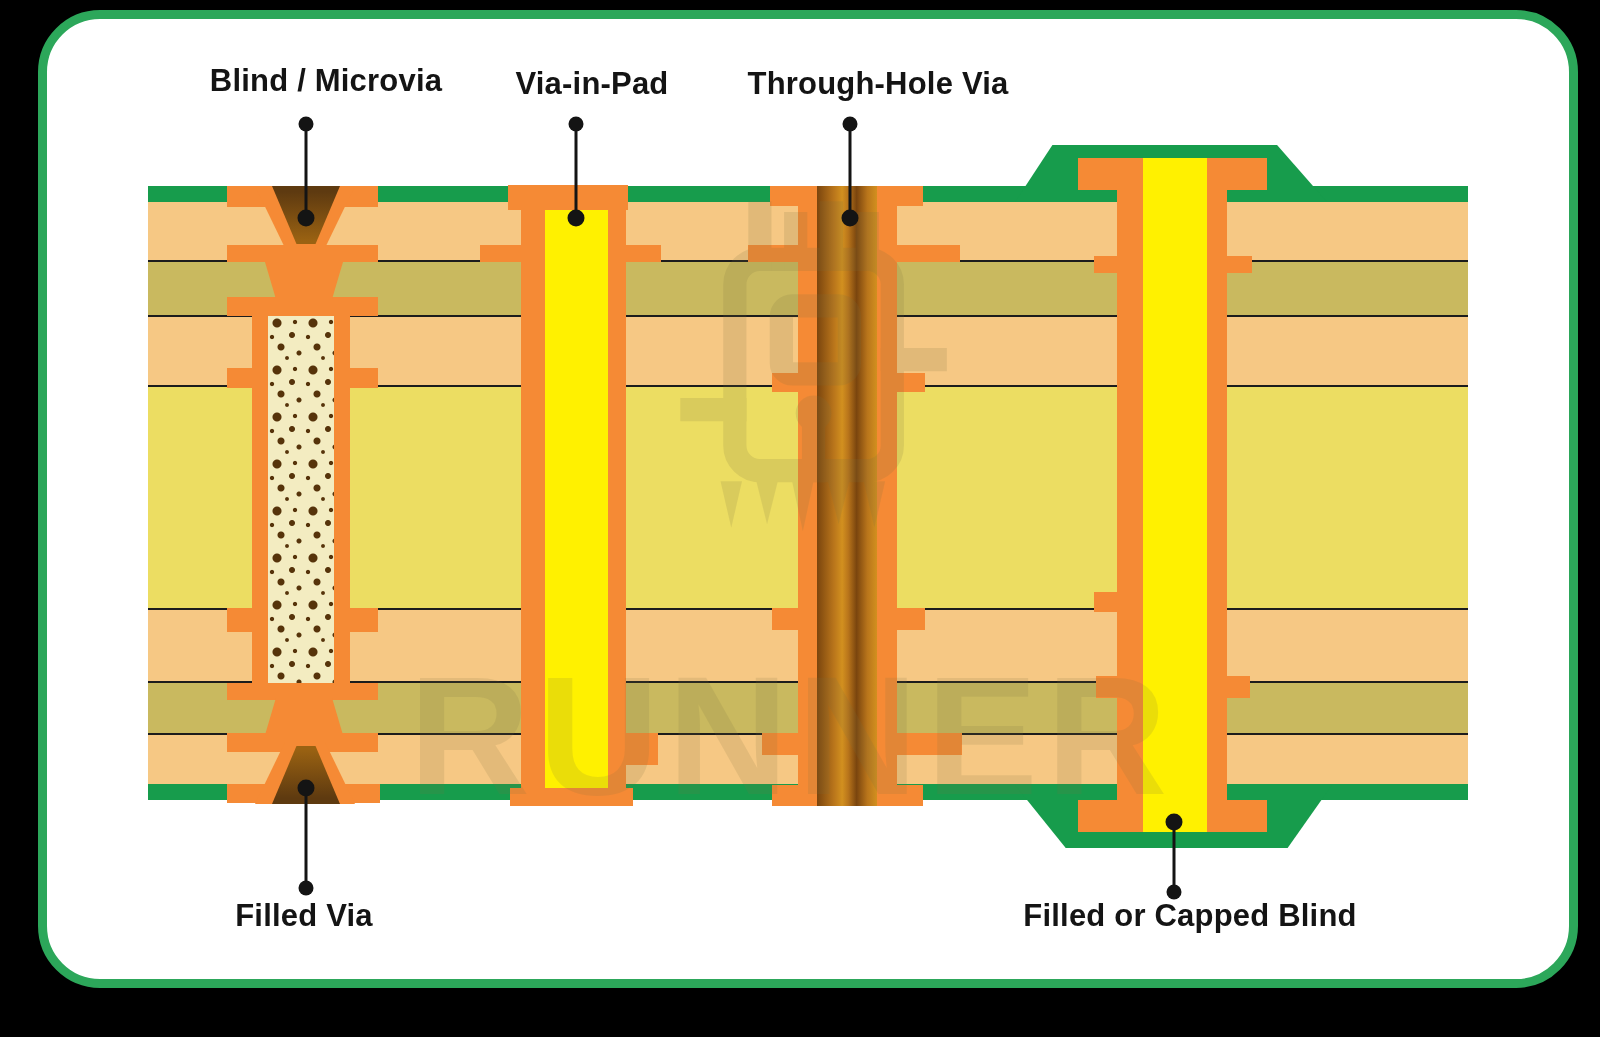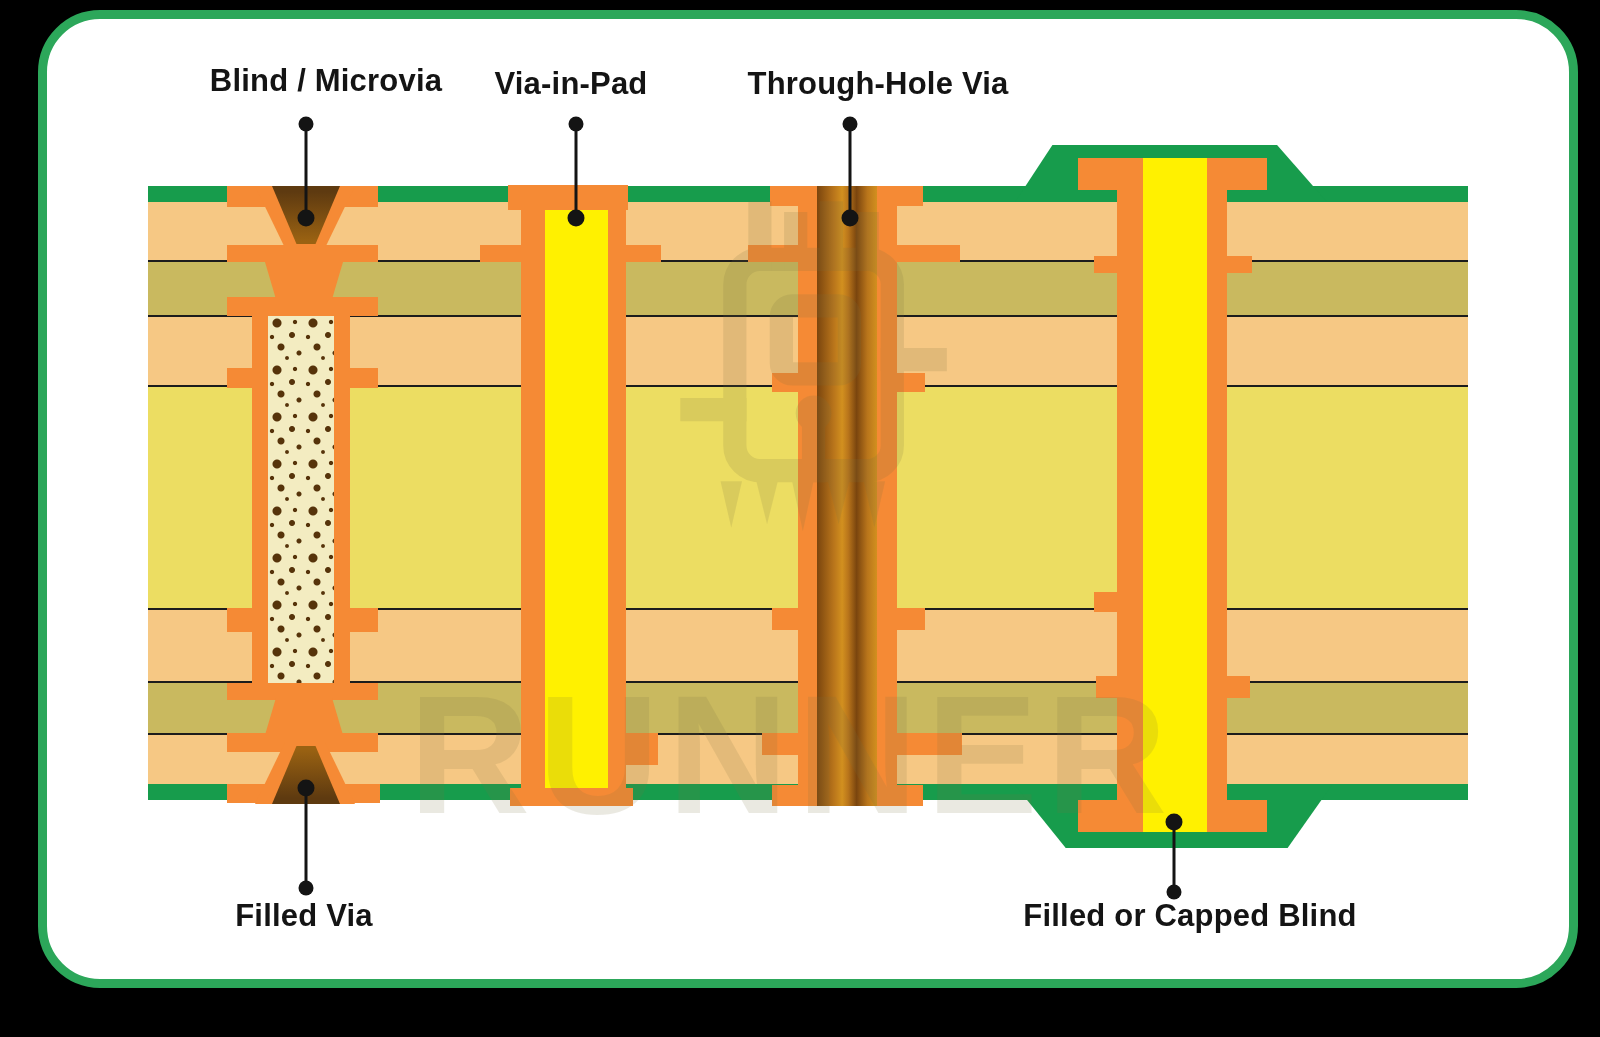--- a/index.html
+++ b/index.html
@@ -34,21 +34,21 @@
   .callout-label{position:absolute;transform:translateX(-50%);white-space:nowrap;
     color:var(--label);font-size:31px;font-weight:700;letter-spacing:.2px;}
   .dot{position:absolute;background:var(--label);border-radius:50%;transform:translate(-50%,-50%);}
   .dot-sm{width:15px;height:15px;}
   .dot-lg{width:17px;height:17px;}
   .cline{position:absolute;width:3px;transform:translateX(-50%);background:var(--label);}
   
   .wm{color:var(--wm);pointer-events:none;}
   .wm-text{position:absolute;transform:translateX(-50%);font-weight:700;white-space:nowrap;}
   .wm-pcb{font-size:168px;letter-spacing:14px;opacity:.17;}
-  .wm-runner{font-size:168px;letter-spacing:8px;opacity:.15;margin-top:19px;}
+  .wm-runner{font-size:168px;letter-spacing:8px;opacity:.15;}
   .clip-funnel-top{clip-path:polygon(0 0,100% 0,70% 100%,30% 100%);}
   .clip-funnel-top-inner{clip-path:polygon(0 0,100% 0,64% 100%,36% 100%);}
   .clip-funnel-mid{clip-path:polygon(0 0,100% 0,86% 100%,14% 100%);}
   .clip-funnel-midb{clip-path:polygon(14% 0,86% 0,100% 100%,0 100%);}
   .clip-funnel-bot{clip-path:polygon(30% 0,70% 0,100% 100%,0 100%);}
   .clip-funnel-bot-inner{clip-path:polygon(36% 0,64% 0,100% 100%,0 100%);}
   .clip-cap-top{clip-path:polygon(12% 0,84% 0,100% 100%,0 100%);}
   .clip-cap-bot{clip-path:polygon(0 0,100% 0,86% 100%,16% 100%);}
 </style>
 </head>
@@ -162,21 +162,21 @@
   </div>
 
   <div class="abs" style="left:0;top:0;">
     <div class="callout-label" style="left:326px;top:63px;">Blind / Microvia</div>
     <div class="dot dot-sm" style="left:306px;top:124px;"></div>
     <div class="cline" style="left:306px;top:124px;height:94px;"></div>
     <div class="dot dot-lg" style="left:306px;top:218px;"></div>
   </div>
 
   <div class="abs" style="left:0;top:0;">
-    <div class="callout-label" style="left:571px;top:66px;text-align:center;">Via-in-Pad</div>
+    <div class="callout-label" style="left:592px;top:66px;text-align:center;">Via-in-Pad</div>
     <div class="dot dot-sm" style="left:576px;top:124px;"></div>
     <div class="cline" style="left:576px;top:124px;height:94px;"></div>
     <div class="dot dot-lg" style="left:576px;top:218px;"></div>
   </div>
 
   <div class="abs" style="left:0;top:0;">
     <div class="callout-label" style="left:878px;top:66px;">Through-Hole Via</div>
     <div class="dot dot-sm" style="left:850px;top:124px;"></div>
     <div class="cline" style="left:850px;top:124px;height:94px;"></div>
     <div class="dot dot-lg" style="left:850px;top:218px;"></div>

